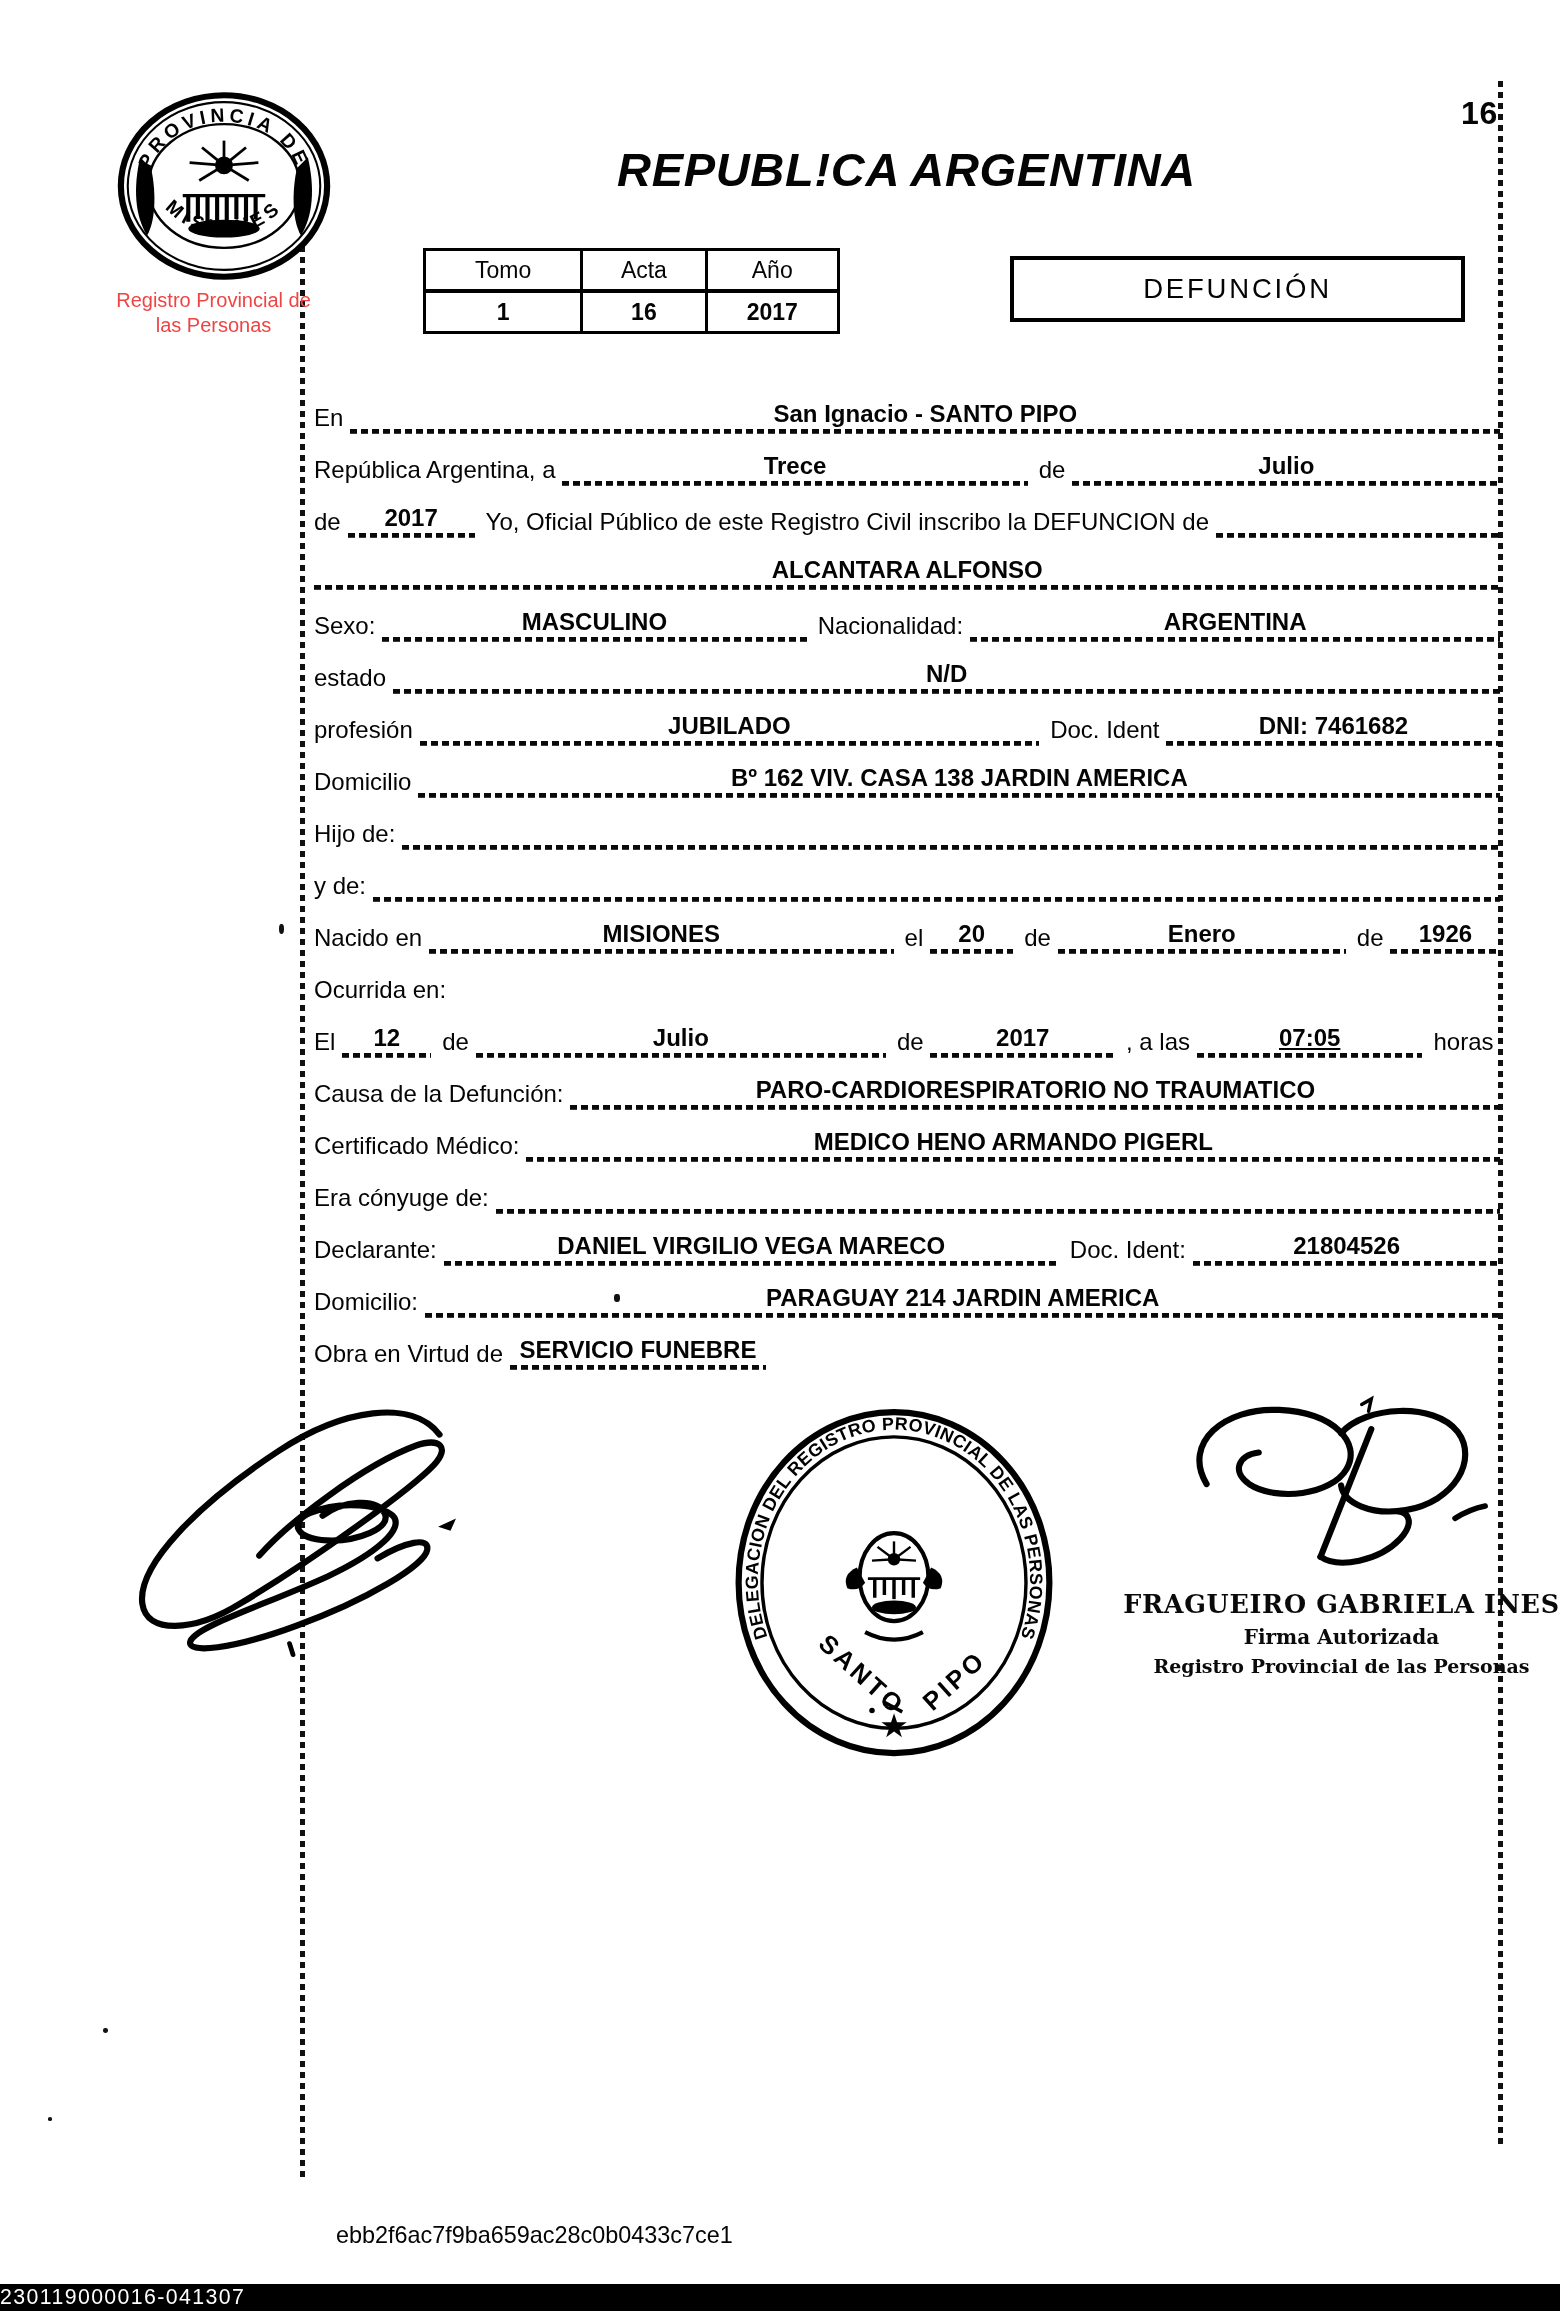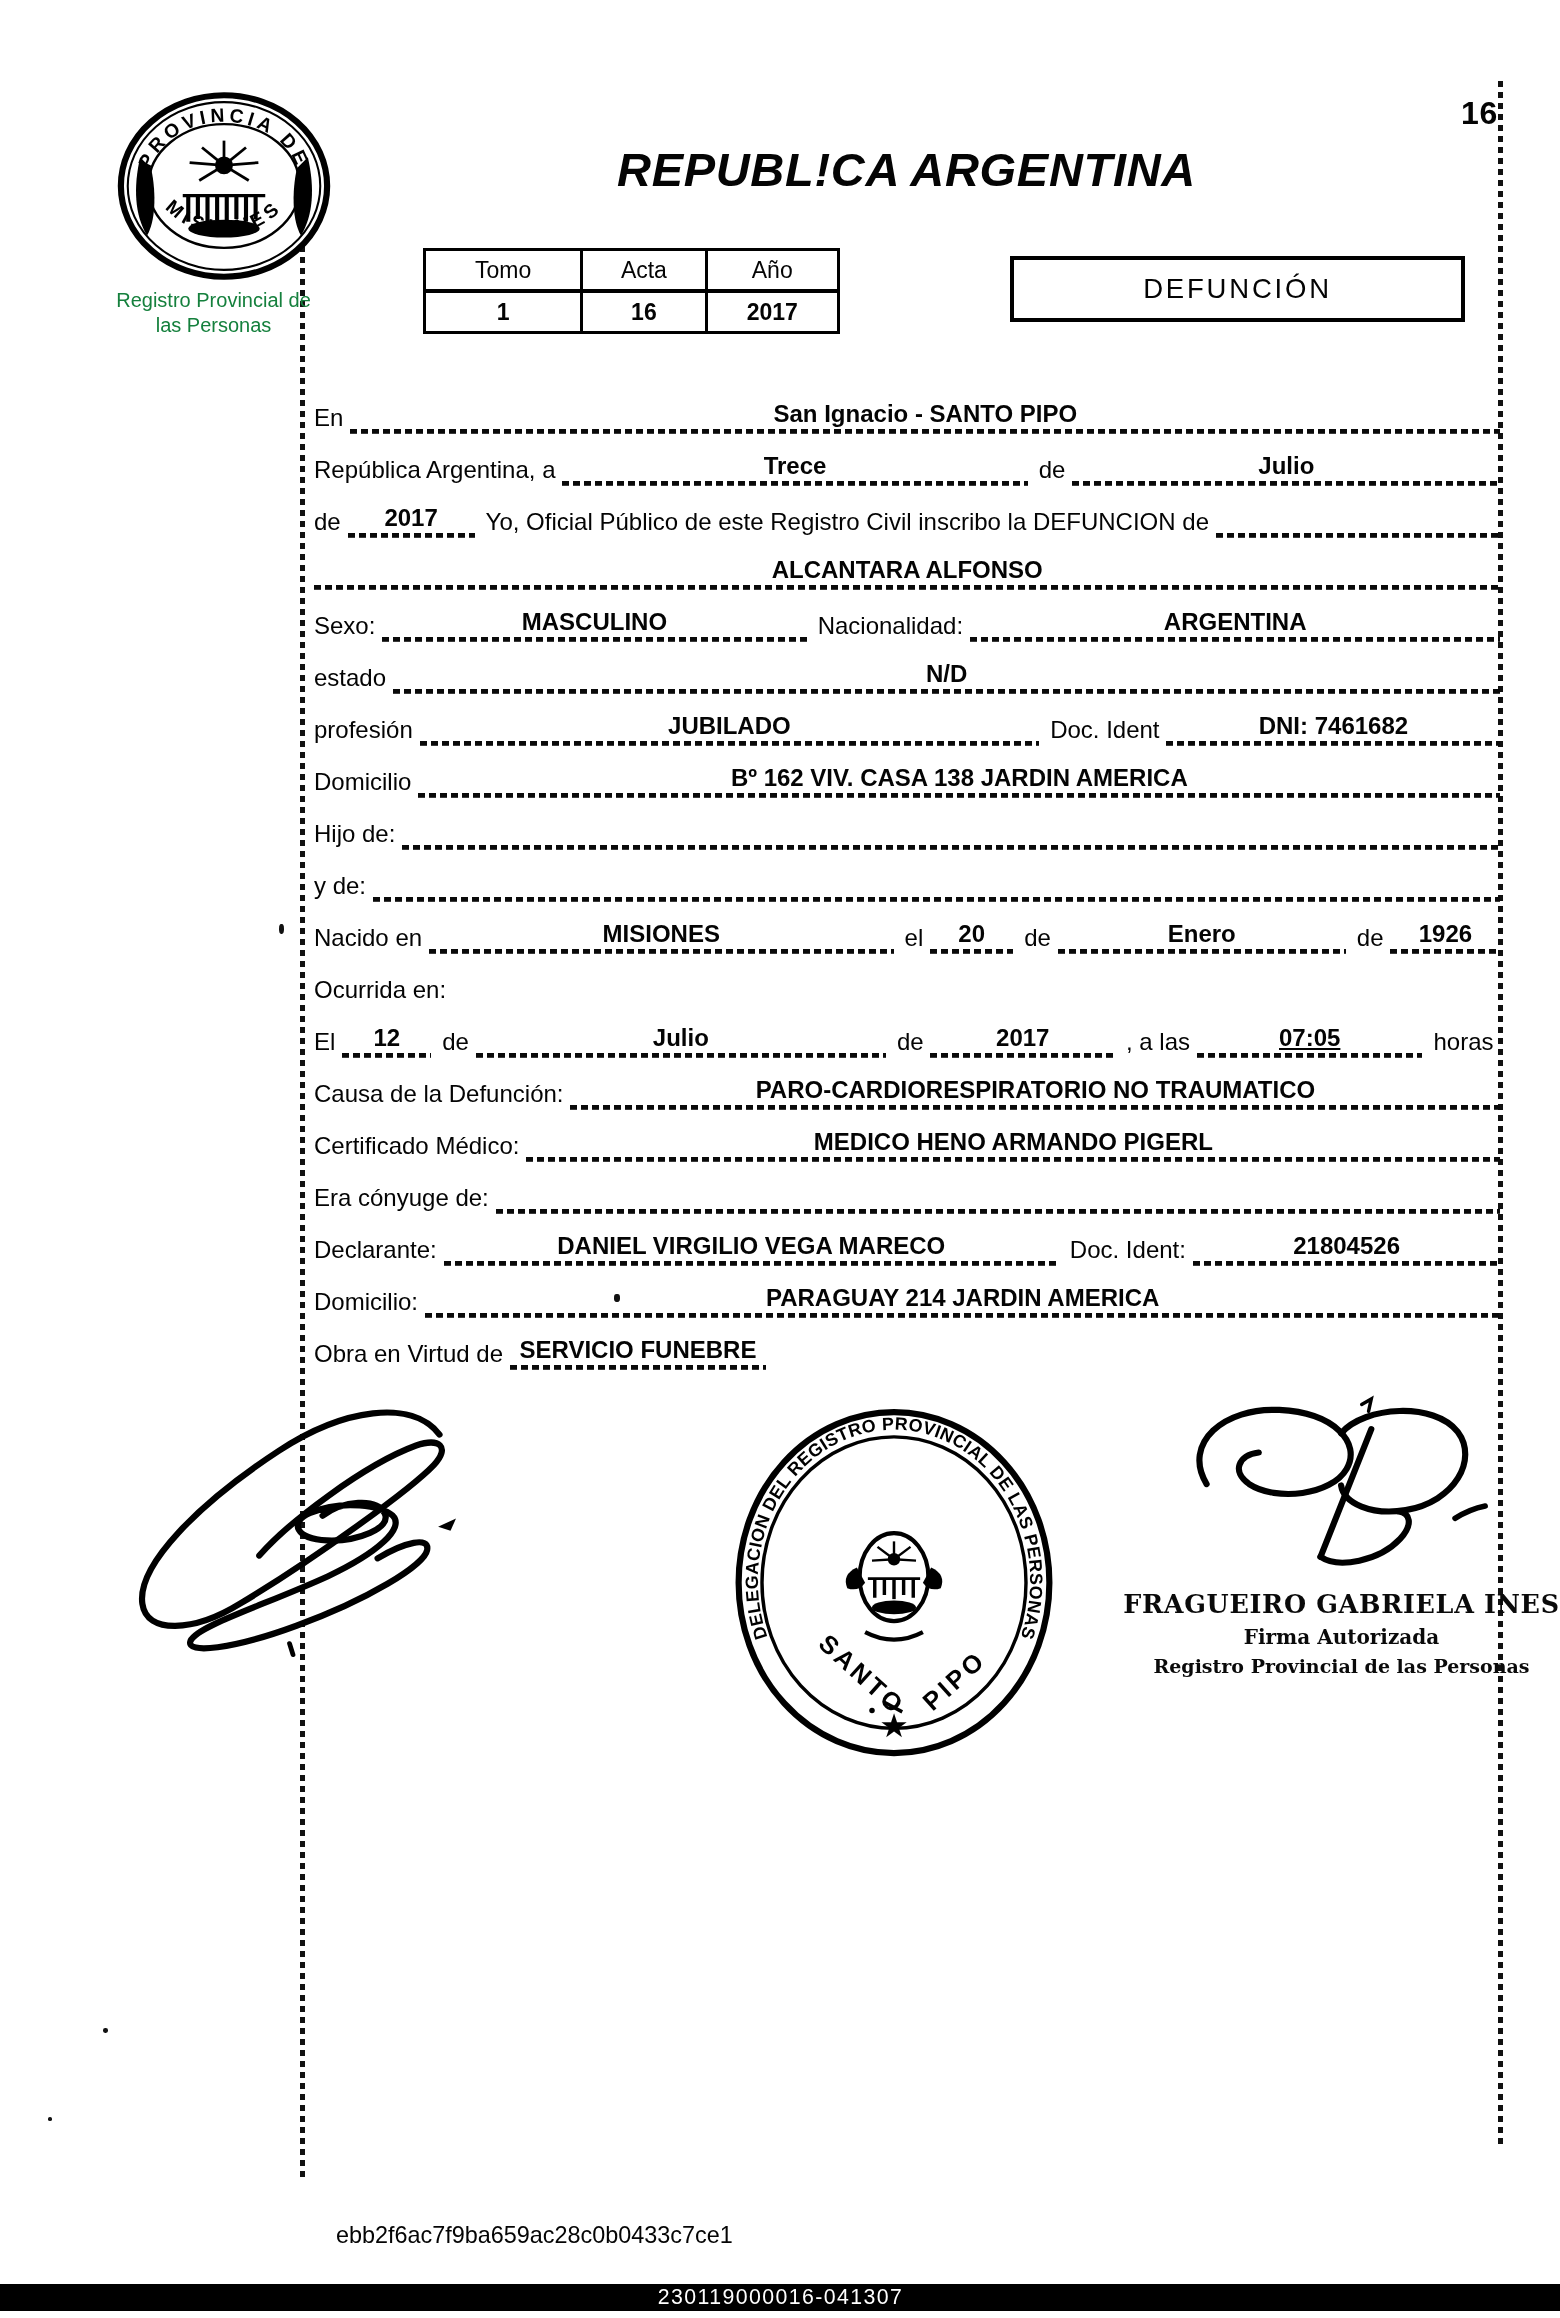--- a/index.html
+++ b/index.html
@@ -12,21 +12,21 @@
   .vline{position:absolute;width:4.8px;
     background:repeating-linear-gradient(180deg,#111 0 6.2px,transparent 6.2px 11px);}
   #border-left{left:300px;top:246px;height:1931px;}
   #border-right{left:1498px;top:81px;height:2066px;}
 
   #page-num{position:absolute;left:1461px;top:95px;font-size:32px;font-weight:700;letter-spacing:0.7px;}
 
   
   #seal{position:absolute;left:114px;top:91px;width:220px;height:190px;}
   #seal-caption{position:absolute;left:69px;top:288px;width:289px;text-align:center;
-    font-size:20px;line-height:1.25;color:#15803d;}
+    font-size:20px;line-height:1.25;color:#ef4444;}
 
   #doc-title{position:absolute;left:303px;top:142px;width:1207px;text-align:center;
     font-size:47px;font-weight:700;letter-spacing:0.7px;white-space:nowrap;font-style:italic;}
 
   
   #record-table{position:absolute;left:423px;top:248px;width:417px;height:78px;
     border-collapse:collapse;table-layout:fixed;}
   #record-table td{border:3.4px solid #000;text-align:center;vertical-align:middle;
     font-size:23px;height:38px;padding:0;}
   #record-table .hdr td{border-bottom-width:4.1px;}
@@ -55,21 +55,21 @@
     font-family:"DejaVu Serif", serif;color:#0a0a0a;}
   #auth-name{font-size:25.4px;font-weight:700;letter-spacing:0.7px;}
   #auth-title{font-size:20px;font-weight:700;margin-top:5.5px;}
   #auth-org{font-size:19px;font-weight:700;margin-top:6.9px;}
 
   
   .speck{position:absolute;background:#111;border-radius:45%;}
 
   #doc-hash{position:absolute;left:336px;top:2222px;font-size:23.4px;letter-spacing:0px;}
   #footer-bar{position:absolute;left:0;top:2284px;width:1561px;height:27px;background:#000;
-    display:flex;align-items:center;justify-content:center;}
+    display:flex;align-items:center;justify-content:flex-start;}
   #footer-bar span{color:#fff;font-size:21.3px;letter-spacing:1.4px;}
 
   svg{display:block;}
   svg path,svg ellipse,svg line,svg circle{vector-effect:none;}
 </style>
 </head>
 <body>
 
 <div class="page">
 

